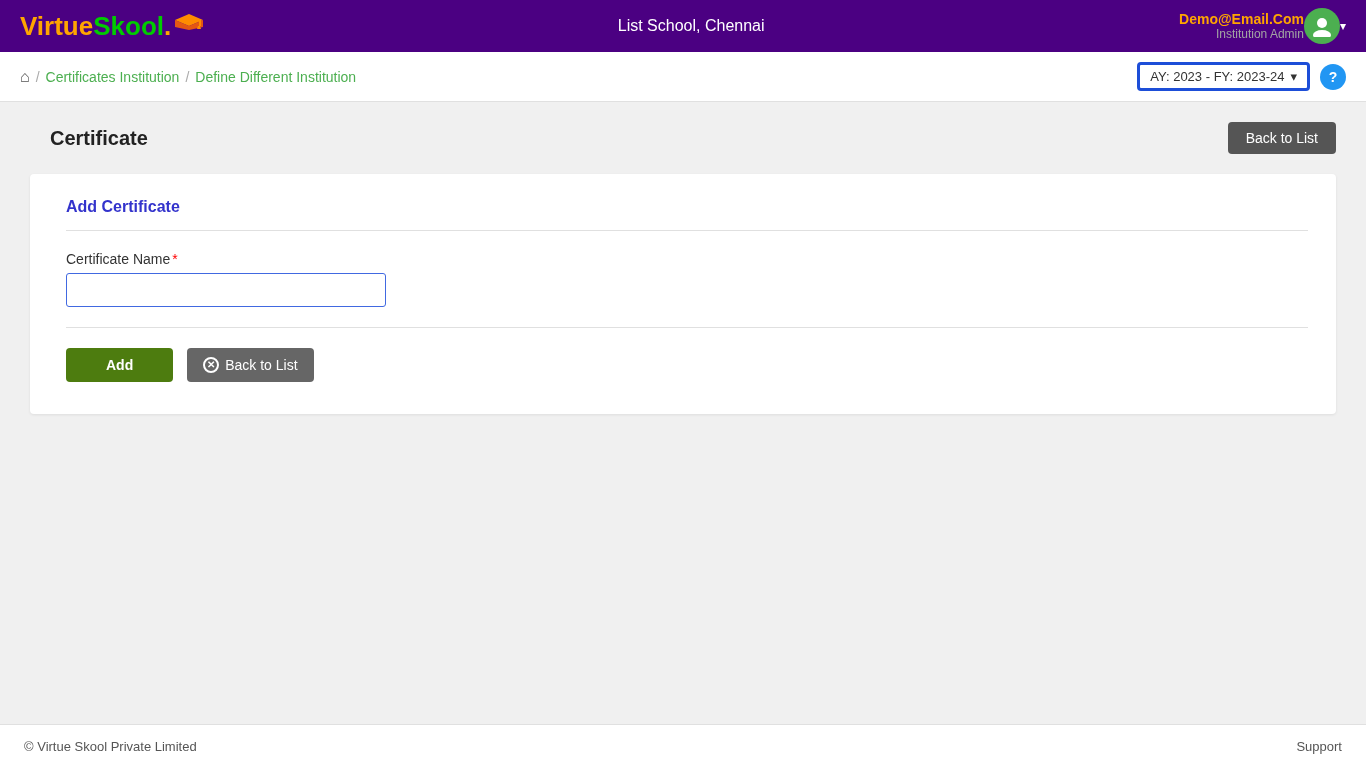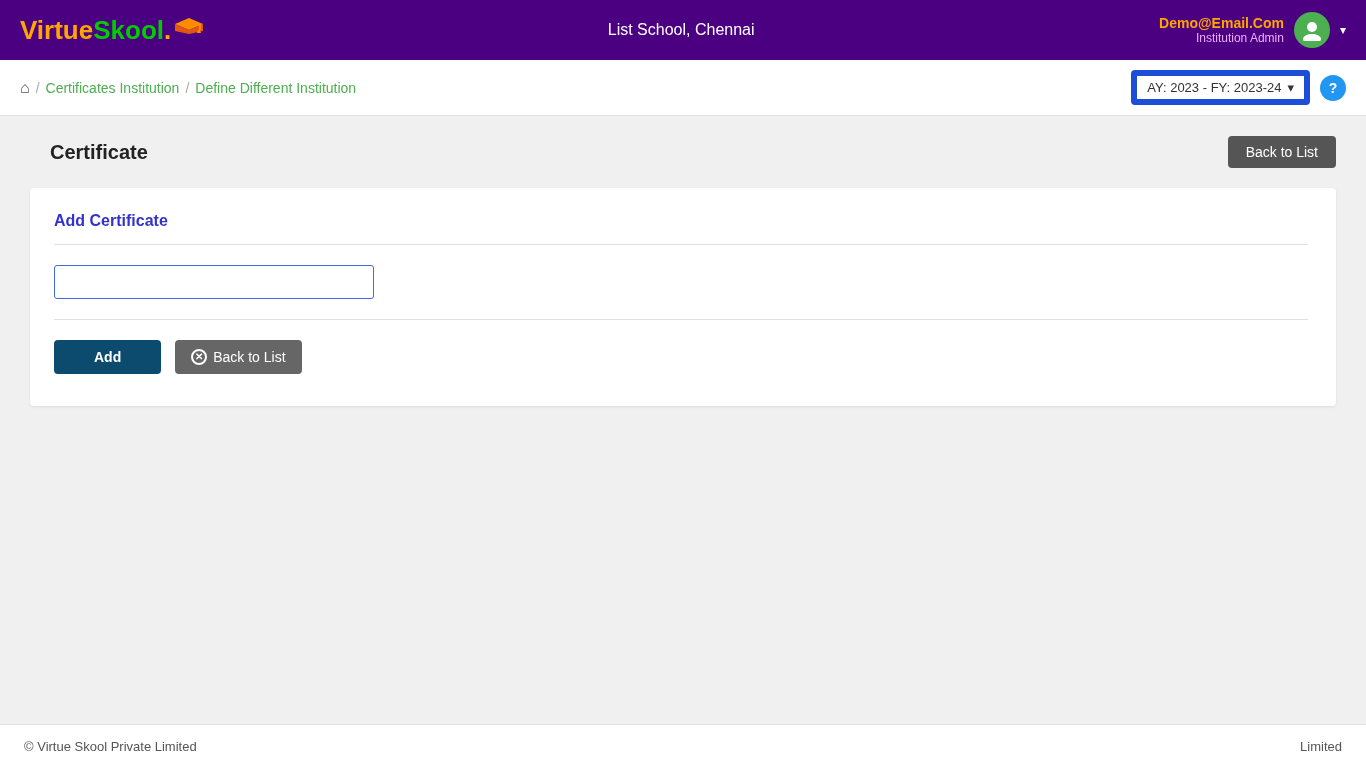--- a/index.html
+++ b/index.html
@@ -5,21 +5,21 @@
     * { box-sizing: border-box; margin: 0; padding: 0; }
     body { font-family: Arial, sans-serif; background: #f0f0f0; min-height: 768px; display: flex; flex-direction: column; }
 
     
     .header {
       background: #4B0082;
       display: flex;
       align-items: center;
       justify-content: space-between;
       padding: 0 20px;
-      height: 60px;
+      height: 52px;
       color: white;
     }
     .logo {
       display: flex;
       align-items: center;
       gap: 0;
     }
     .logo-text {
       font-size: 26px;
       font-weight: bold;
@@ -28,32 +28,32 @@
     .logo-skool { color: #00CC00; }
     .logo-dot { color: #FFA500; }
     .school-name {
       font-size: 16px;
       color: white;
       text-align: center;
     }
     .user-info {
       display: flex;
       align-items: center;
-      gap: 10px;
+      gap: 0;
     }
     .user-details {
       text-align: right;
     }
     .user-email {
       color: #FFA500;
       font-size: 14px;
       font-weight: bold;
     }
     .user-role {
-      color: #f0abfc;
+      color: #a3a3a3;
       font-size: 12px;
     }
     .avatar {
       width: 36px;
       height: 36px;
       background: #4CAF50;
       border-radius: 50%;
       display: flex;
       align-items: center;
       justify-content: center;
@@ -90,21 +90,21 @@
     }
     .breadcrumb-link {
       color: #4CAF50;
       cursor: pointer;
       text-decoration: none;
     }
     .breadcrumb-current {
       color: #4CAF50;
     }
     .ay-selector {
-      border: 6px solid #1d4ed8;
+      border: 3px solid #1d4ed8;
       border-radius: 4px;
       padding: 4px 10px;
       font-size: 13px;
       background: white;
       cursor: pointer;
       color: #333;
       display: flex;
       align-items: center;
       gap: 6px;
     }
@@ -152,21 +152,21 @@
       padding: 8px 18px;
       border-radius: 4px;
       cursor: pointer;
       font-size: 14px;
     }
 
     
     .card {
       background: white;
       border-radius: 4px;
-      padding: 24px 28px 32px 24px;
+      padding: 24px 28px 32px 36px;
       box-shadow: 0 1px 3px rgba(0,0,0,0.08);
     }
     .card-title {
       font-size: 16px;
       color: #3333cc;
       font-weight: bold;
       padding-bottom: 14px;
       border-bottom: 1px solid #e0e0e0;
       margin-bottom: 20px;
     }
@@ -196,21 +196,21 @@
       border: none;
       border-top: 1px solid #e0e0e0;
       margin: 20px 0;
     }
     .form-actions {
       display: flex;
       align-items: center;
       gap: 14px;
     }
     .add-btn {
-      background: #0c4a6e;
+      background: #4d7c0f;
       color: white;
       border: none;
       padding: 9px 40px;
       border-radius: 4px;
       cursor: pointer;
       font-size: 14px;
       font-weight: bold;
     }
     .back-to-list-btn {
       background: #666;
@@ -302,31 +302,34 @@
 <main class="main-content">
   <div class="page-header">
     <h1 class="page-title">Certificate</h1>
     <button class="back-to-list-btn-top">Back to List</button>
   </div>
 
   <div class="card">
     <div class="card-title">Add Certificate</div>
 
     <div class="form-group">
+      <label class="form-label">
+        <span>Certificate Name</span><span class="required-star">*</span>
+      </label>
       <input type="text" class="form-input" style="">
     </div>
 
     <hr class="form-divider">
 
     <div class="form-actions">
       <button class="add-btn">Add</button>
       <button class="back-to-list-btn">
         <span class="circle-x-icon">✕</span>
         <span>Back to List</span>
       </button>
     </div>
   </div>
 </main>
 
 <footer class="footer">
   <span>© Virtue Skool Private Limited</span>
-  <span>Limited</span>
+  <span>Support</span>
 </footer>
 
 </body></html>

